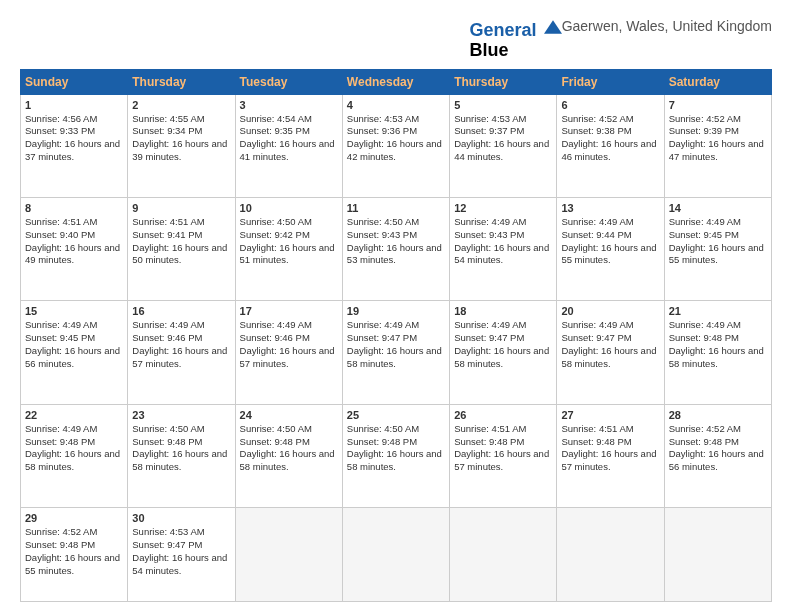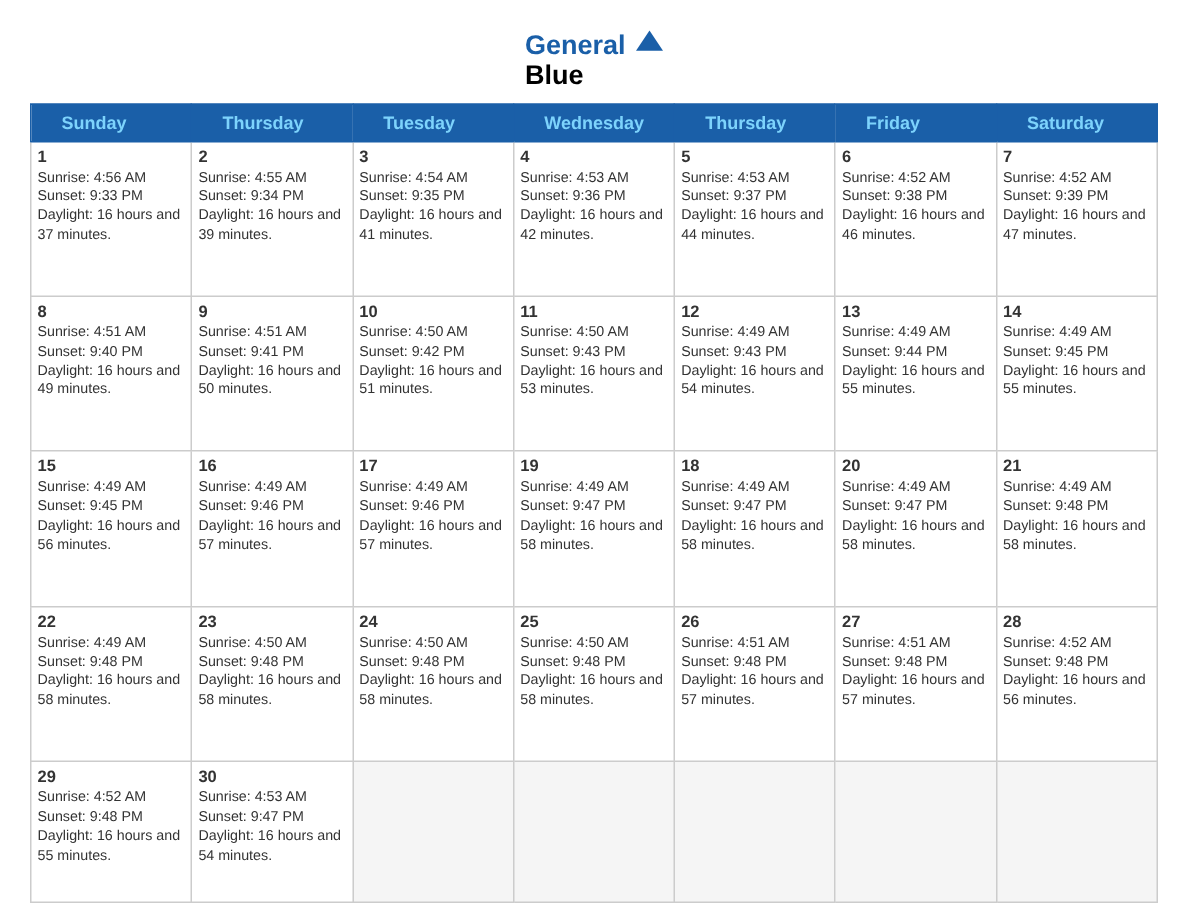--- a/index.html
+++ b/index.html
@@ -13,21 +13,21 @@
     .page {
       width: 792px;
       height: 612px;
       padding: 18px 20px 10px 20px;
       display: flex;
       flex-direction: column;
     }
     .header {
       display: flex;
       align-items: flex-start;
-      justify-content: center;
+      justify-content: flex-end;
       margin-bottom: 8px;
     }
     .logo {
       display: flex;
       align-items: center;
     }
     .logo-text {
       font-size: 18px;
       font-weight: bold;
       color: #333;
@@ -56,24 +56,24 @@
     }
     .calendar {
       flex: 1;
       border: 1px solid #ccc;
       border-collapse: collapse;
       width: 100%;
       table-layout: fixed;
     }
     .calendar th {
       background: #1a5fa8;
-      color: #7dd3fc;
+      color: #fdba74;
       font-size: 12px;
       font-weight: bold;
-      padding: 5px 20px;
+      padding: 5px 4px;
       text-align: left;
       border: 1px solid #1a5fa8;
     }
     .calendar td {
       border: 1px solid #ccc;
       vertical-align: top;
       padding: 4px 4px;
       font-size: 9.5px;
       color: #333;
       background: #fff;
@@ -109,20 +109,21 @@
               <polygon points="0,18 12,0 24,18" fill="#1a5fa8"></polygon>
             </svg>
           </span>
         </div>
         <div style="display:flex;align-items:center;">
           <span class="logo-text" style="color:#000000;font-size:18px;">Blue</span>
         </div>
       </div>
     </div>
     <div class="title-block">
+      <div class="location">Gaerwen, Wales, United Kingdom</div>
     </div>
   </div>
 
   <table class="calendar">
     <thead>
       <tr>
       <th>Sunday</th>
           <th>Thursday</th>
           <th>Tuesday</th>
           <th>Wednesday</th>

